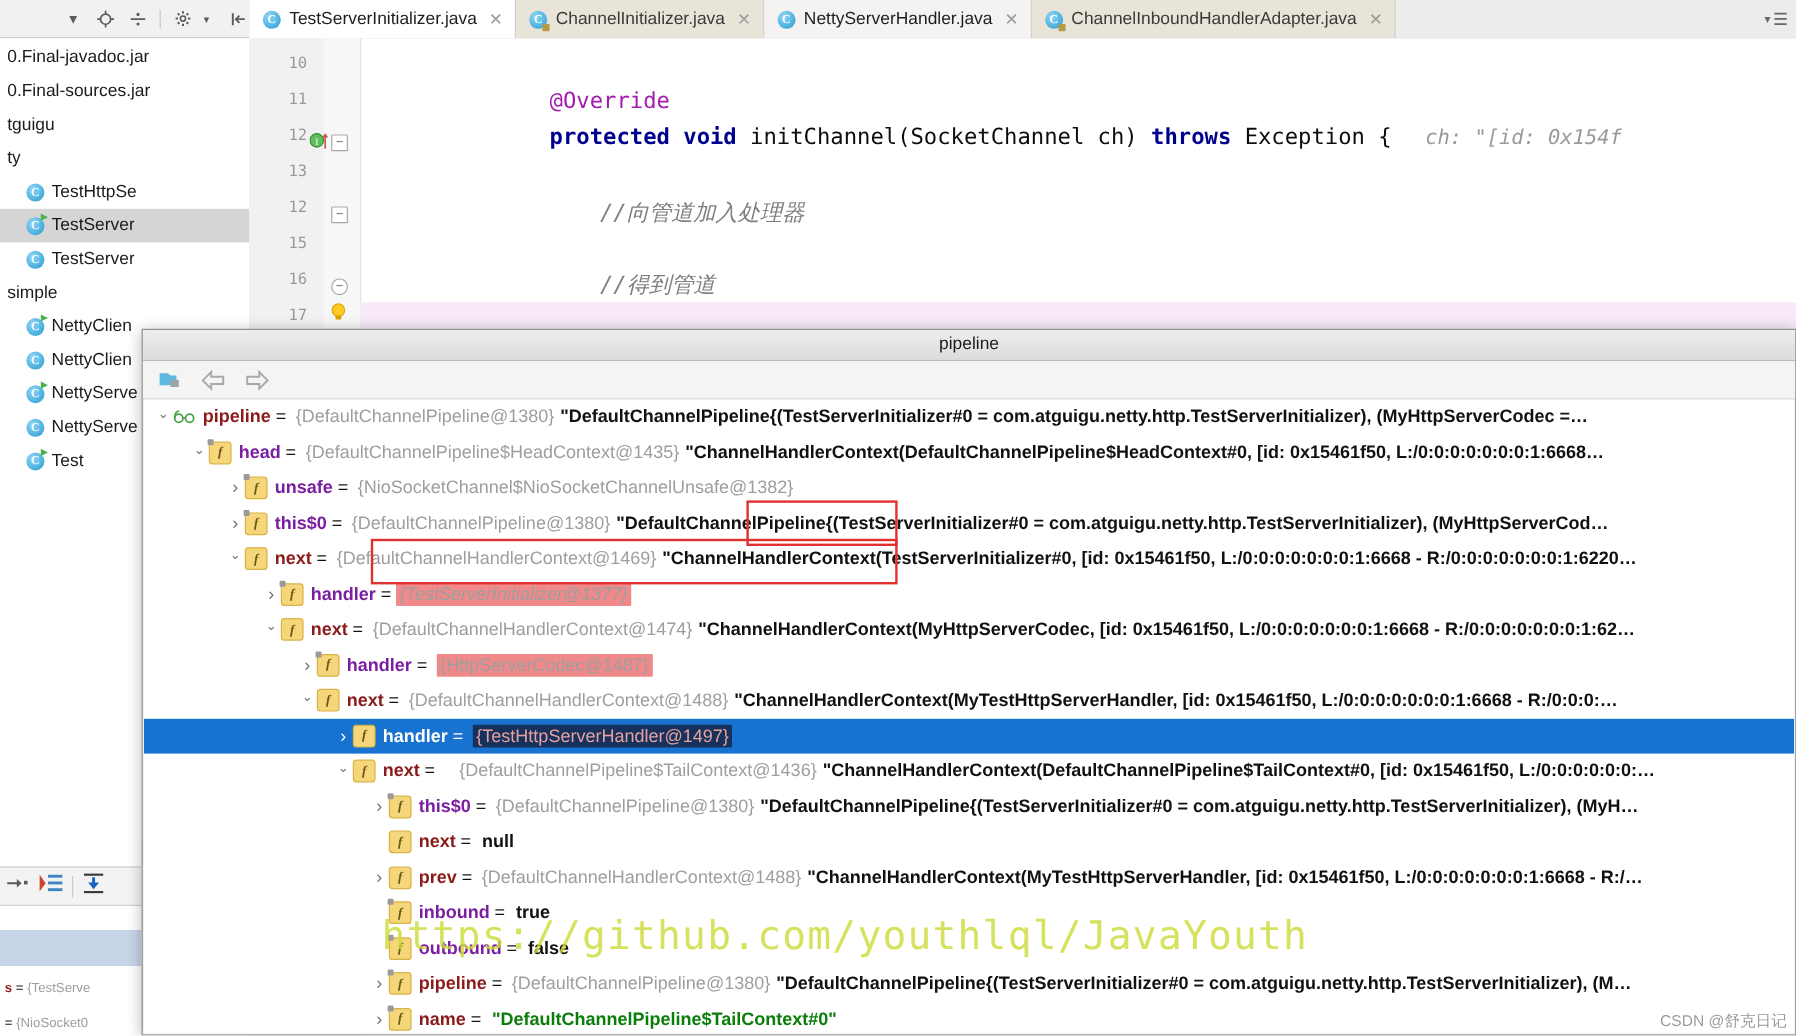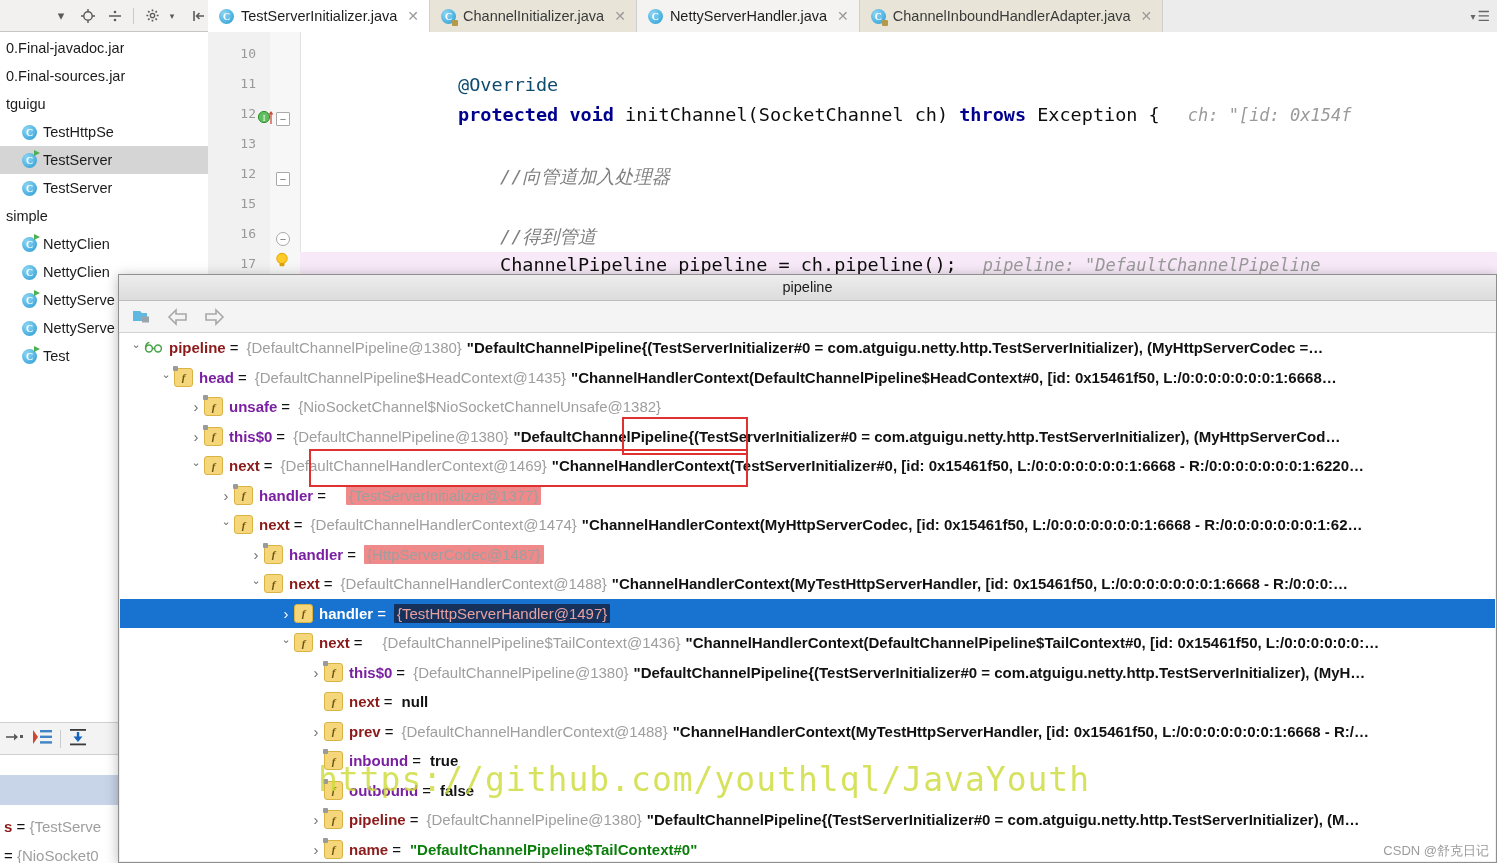--- a/index.html
+++ b/index.html
@@ -83,21 +83,21 @@
     color:#999999; font-family:"DejaVu Sans Mono", monospace; font-size:13px;
   }
   .gmark { position:absolute; font-size:13px; }
   .code {
     position:absolute; left:92px; top:0; right:0; bottom:0;
     font-family:"DejaVu Sans Mono", monospace; font-size:18.5px;
     white-space: nowrap; color:#0d0d0d;
   }
   .cl { position:absolute; left:0; }
   .kw  { color:#00008f; font-weight:bold; }
-  .ann { color:#0c4a6e; }
+  .ann { color:#a21caf; }
   .cmt { color:#7f7f7f; font-style:italic; }
   .hint{ color:#9a9a9a; font-style:italic; font-size:17px;}
   .hl-line { position:absolute; background:#f7e9f7; height:26px; }
 
   
   .fold {
     width:12px;height:12px;border:1px solid #a9a9a9;background:#fff;
     display:flex;align-items:center;justify-content:center;
     position:absolute; color:#6f6f6f; font-size:11px; line-height:1;
     border-radius:1px;
@@ -185,21 +185,21 @@
   .dbg-strip {
     position:absolute; left:0; top:700px; width:118px; height:163px;
     background:#ffffff; border-right:1px solid #c9c9c9; overflow:hidden;
   }
   .dbg-tools{
     position:absolute; left:0; top:22px; width:118px; height:33px;
     background:#f3f3f3; border-top:1px solid #d0d0d0; border-bottom:1px solid #d0d0d0;
     display:flex; align-items:center; gap:6px; padding-left:4px; box-sizing:border-box;
   }
   .dbg-sel { position:absolute; left:0; top:75px; width:118px; height:30px; background:#c8d4e8; }
-  .dbg-row { position:absolute; left:4px; font-size:15px; white-space:nowrap; color:#111; }
+  .dbg-row { position:absolute; left:4px; font-size:11px; white-space:nowrap; color:#111; }
 </style>
 </head>
 <body>
 
 <div id="root">
 
   <div class="ide">
 
     <div class="ide-toolbar">
       <span class="tb-ico">▾</span>
@@ -264,20 +264,23 @@
     <div class="project">
       <div class="ptree" id="ptree">
           <div class="prow" style="padding-left: 6px;">
             <span class="plabel">0.Final-javadoc.jar</span>
           </div>
           <div class="prow" style="padding-left: 6px;">
             <span class="plabel">0.Final-sources.jar</span>
           </div>
           <div class="prow" style="padding-left: 6px;">
             <span class="plabel">tguigu</span>
+          </div>
+          <div class="prow" style="padding-left: 6px;">
+            <span class="plabel">ty</span>
           </div>
           <div class="prow" style="padding-left: 22px;">
             <span class="cicon">C</span>
             <span class="plabel">TestHttpSe</span>
           </div>
           <div class="prow sel" style="padding-left: 22px;">
             <span class="cicon run">C</span>
             <span class="plabel">TestServer</span>
           </div>
           <div class="prow" style="padding-left: 22px;">
@@ -346,23 +349,20 @@
 
         <div class="cl ann" style="top:42px;left:158px;">@Override</div>
 
         <div class="cl" style="top:72px;left:158px;">
           <span class="kw">protected</span><span> </span><span class="kw">void</span><span> initChannel(SocketChannel ch) </span><span class="kw">throws</span><span> Exception {</span><span class="hint" style="margin-left:28px;">ch:  "[id: 0x154f</span>
         </div>
 
         <div class="cl cmt" style="top:132px;left:200px;">//向管道加入处理器</div>
         <div class="cl cmt" style="top:192px;left:200px;">//得到管道</div>
 
-        <div class="cl" style="top:222px;left:200px;">
-          <span>ChannelPipeline pipeline = ch.pipeline();</span><span class="hint" style="margin-left:26px;">pipeline:  "DefaultChannelPipeline</span>
-        </div>
       </div>
     </div>
 
     <div class="dbg-strip">
       <div class="dbg-tools">
         <span>
           <svg width="20" height="18" viewBox="0 0 20 18">
               <path d="M2 9h10" stroke="#5a5a5a" stroke-width="1.6"></path>
               <path d="M10 5.5L14 9l-4 3.5z" fill="#5a5a5a"></path>
               <rect x="16" y="7" width="3" height="3" fill="#5a5a5a"></rect>
@@ -462,21 +462,21 @@
           <span class="vname red">next</span>
           <span class="eq">=</span>
           <span class="vref" style="margin-left: 4px;">{DefaultChannelHandlerContext@1469}</span>
           <span class="vstr" style="margin-left: 5px;">"ChannelHandlerContext(TestServerInitializer#0, [id: 0x15461f50, L:/0:0:0:0:0:0:0:1:6668 - R:/0:0:0:0:0:0:0:1:6220…</span>
         </div>
         <div class="trow" style="padding-left: 98px;">
           <span class="arrow closed"></span>
           <span class="fbadge sub">f</span>
           <span class="vname">handler</span>
           <span class="eq">=</span>
-          <span class="vref hlbox" style="margin-left: 16px;">{TestServerInitializer@1377}</span>
+          <span class="vref hlbox" style="margin-left: 0; font-style: italic;">{TestServerInitializer@1377}</span>
         </div>
         <div class="trow" style="padding-left: 98px;">
           <span class="arrow open"></span>
           <span class="fbadge">f</span>
           <span class="vname red">next</span>
           <span class="eq">=</span>
           <span class="vref" style="margin-left: 4px;">{DefaultChannelHandlerContext@1474}</span>
           <span class="vstr" style="margin-left: 5px;">"ChannelHandlerContext(MyHttpServerCodec, [id: 0x15461f50, L:/0:0:0:0:0:0:0:1:6668 - R:/0:0:0:0:0:0:0:1:62…</span>
         </div>
         <div class="trow" style="padding-left: 128px;">

